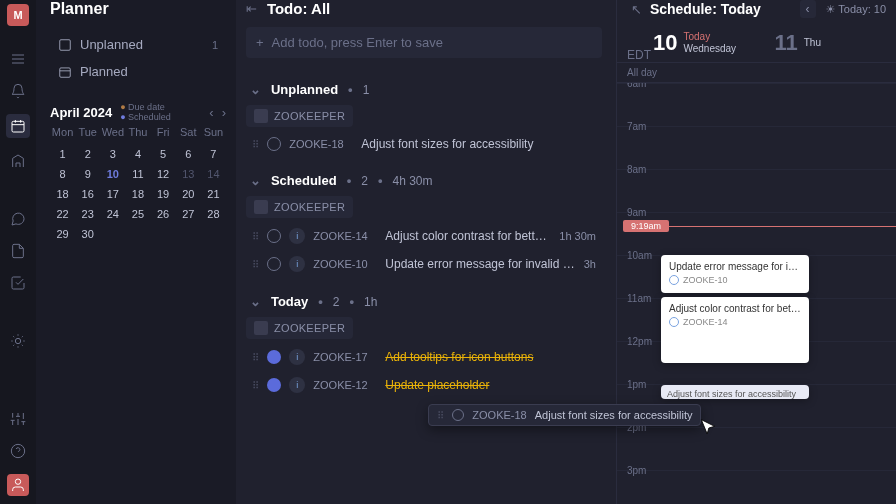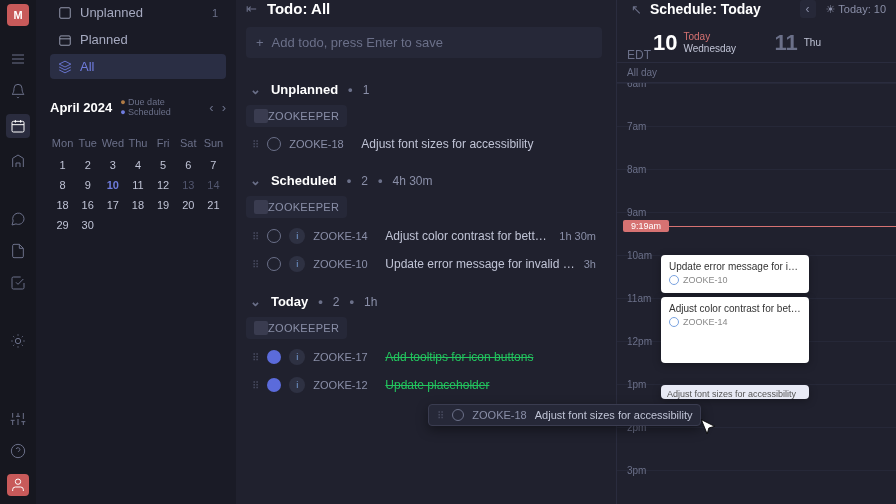--- a/index.html
+++ b/index.html
@@ -11,21 +11,21 @@
 .iconbar .icn.active{color:#fff;background:#2a2c3e;border-radius:4px;width:24px;height:24px}
 .iconbar .spacer{flex:1}
 .avatar{width:22px;height:22px;border-radius:4px;background:#c85a5a;color:#fff;font-size:11px;font-weight:600;display:flex;align-items:center;justify-content:center;margin-bottom:10px}
 .sidebar{width:200px;background:#1a1b26;padding:0 10px 0 14px}
 .sidebar h1{font-size:16px;font-weight:600;color:#fff;padding:0 0 14px 0}
 .filters{display:flex;flex-direction:column;gap:2px;margin-bottom:18px}
 .filter{display:flex;align-items:center;gap:8px;padding:5px 8px;border-radius:4px;cursor:pointer;color:#a6aac0}
 .filter.active{background:#2a2e44;color:#6f7cde}
 .filter .cnt{margin-left:auto;font-size:11px;color:#6b7089}
 .filter svg{width:14px;height:14px;stroke:currentColor;fill:none;stroke-width:1.5}
-.month-header{display:flex;align-items:center;gap:8px;margin-bottom:20px}
+.month-header{display:flex;align-items:center;gap:8px;margin-bottom:4px}
 .month-header .mlabel{font-size:13px;font-weight:600;color:#fff}
 .legend{font-size:9px;color:#6b7089;line-height:10px}
 .legend .d1{color:#b07b45}
 .month-nav{margin-left:auto;display:flex;gap:8px}
 .month-nav span{color:#6b7089;cursor:pointer}
 .calendar{width:100%;font-size:11px}
 .calendar .weekdays,.calendar .week{display:grid;grid-template-columns:repeat(7,1fr);text-align:center}
 .calendar .weekdays{color:#6b7089;margin:2px 0 6px}
 .calendar .day{padding:4px 0;color:#c0c4d6;cursor:pointer}
 .calendar .day.muted{color:#52566e}
@@ -33,30 +33,30 @@
 .main{flex:1;background:#20212e;display:flex;min-width:0}
 .todos{flex:1;padding:0 14px 0 10px;min-width:0}
 .todos .topbar{display:flex;align-items:center;gap:10px;padding:0 0 10px 0}
 .collapse-icn{color:#6b7089}
 .todos h2{font-size:15px;font-weight:600;color:#fff}
 .addrow{display:flex;align-items:center;gap:8px;background:#262838;border-radius:4px;padding:8px 10px;margin-bottom:8px;color:#6b7089}
 .section-hdr{display:flex;align-items:center;gap:10px;padding:16px 4px 8px;color:#fff;font-weight:600;font-size:13px}
 .section-hdr .chev{color:#6b7089}
 .section-hdr .dot{color:#6b7089}
 .section-hdr .meta{color:#8a8fa8;font-weight:400;font-size:12px}
-.project-tag{display:flex;align-items:center;background:#262838;border-radius:4px;padding:4px 8px;margin:0 0 4px 0;width:fit-content;color:#8a8fa8;font-size:11px;letter-spacing:.3px}
+.project-tag{display:flex;align-items:center;gap:6px;background:#262838;border-radius:4px;padding:4px 8px;margin:0 0 4px 0;width:fit-content;color:#8a8fa8;font-size:11px;letter-spacing:.3px}
 .project-tag .em{width:14px;height:14px;background:#3a3c50;border-radius:2px}
 .task{display:flex;align-items:center;gap:8px;padding:6px 6px;border-radius:4px;font-size:12px;color:#c0c4d6}
 .task .grip{color:#4a4d62;font-size:10px}
 .task .status{width:14px;height:14px;border:1.5px solid #6b7089;border-radius:50%}
 .task .status.done{border:none;background:#5b6bdb}
 .task .badge{width:16px;height:16px;border-radius:50%;background:#2e3142;display:flex;align-items:center;justify-content:center;font-size:9px;color:#7aa3e0}
 .task .key{color:#8a8fa8;font-size:11px;min-width:64px}
 .task .title{flex:1;min-width:0;overflow:hidden;text-overflow:ellipsis;white-space:nowrap}
-.task .title.strike{text-decoration:line-through;color:#22c55e}
+.task .title.strike{text-decoration:line-through;color:#eab308}
 .task .dur{color:#8a8fa8;font-size:11px}
 .schedule{width:280px;border-left:1px solid #2a2c3e;display:flex;flex-direction:column;position:relative}
 .sched-hdr{display:flex;align-items:center;gap:8px;padding:0 10px 8px 14px}
 .sched-hdr .nav{color:#6b7089}
 .sched-hdr h2{font-size:14px;font-weight:600;color:#fff}
 .sched-hdr .right{margin-left:auto;display:flex;align-items:center;gap:10px}
 .navbtn{padding:2px 6px;color:#8a8fa8;background:#262838;border-radius:3px;font-size:12px}
 .today-ind{font-size:11px;color:#8a8fa8}
 .days-row{display:flex;padding:4px 0 6px 36px;border-bottom:1px solid #2a2c3e}
 .tz{position:absolute;left:10px;top:48px;font-size:12px;color:#6b7089}
@@ -148,40 +148,35 @@
         </svg>
       </div>
     <div class="icn" style="background:#c85a5a;color:#fff;border-radius:4px;width:22px;height:22px;margin-bottom:8px">
         <svg viewBox="0 0 24 24">
           <path d="M20 21v-2a4 4 0 00-4-4H8a4 4 0 00-4 4v2M12 11a4 4 0 100-8 4 4 0 000 8z"></path>
         </svg>
       </div>
   </div>
 
   <div class="sidebar">
+    <h1>Planner</h1>
     <div class="filters">
       <div class="filter">
         <svg viewBox="0 0 24 24">
             <rect x="3" y="3" width="18" height="18" rx="2"></rect>
           </svg>
         <span>Unplanned</span>
         <span class="cnt">1</span>
       </div>
       <div class="filter">
         <svg viewBox="0 0 24 24">
             <rect x="3" y="5" width="18" height="16" rx="2"></rect>
             <path d="M3 10h18"></path>
           </svg>
         <span>Planned</span>
-      </div>
-      <div class="filter active">
-        <svg viewBox="0 0 24 24">
-            <path d="M12 2L2 7l10 5 10-5-10-5zM2 17l10 5 10-5M2 12l10 5 10-5"></path>
-          </svg>
-        <span>All</span>
       </div>
     </div>
     <div class="month-header">
       <span class="mlabel">April 2024</span>
       <div class="legend">
         <div><span class="d1">●</span> <span>Due date</span></div>
         <div><span style="color:#6f7cde">●</span> <span>Scheduled</span></div>
       </div>
       <div class="month-nav">
         <span>‹</span>
@@ -218,20 +213,29 @@
             <div class="day muted">14</div>
           </div>
           <div class="week">
             <div class="day">18</div>
             <div class="day">16</div>
             <div class="day">17</div>
             <div class="day">18</div>
             <div class="day">19</div>
             <div class="day">20</div>
             <div class="day">21</div>
+          </div>
+          <div class="week">
+            <div class="day">22</div>
+            <div class="day">23</div>
+            <div class="day">24</div>
+            <div class="day">25</div>
+            <div class="day">26</div>
+            <div class="day">27</div>
+            <div class="day">28</div>
           </div>
           <div class="week">
             <div class="day">29</div>
             <div class="day">30</div>
             <div class="day muted"></div>
             <div class="day muted"></div>
             <div class="day muted"></div>
             <div class="day muted"></div>
             <div class="day muted"></div>
           </div>

